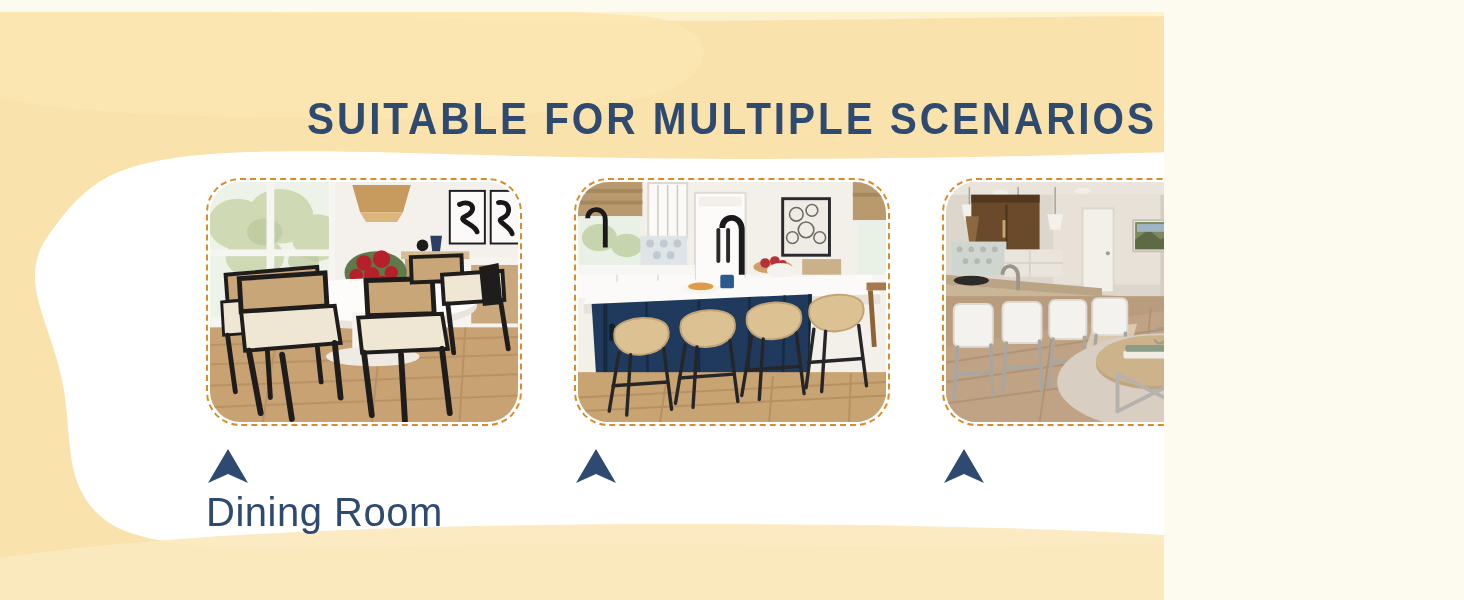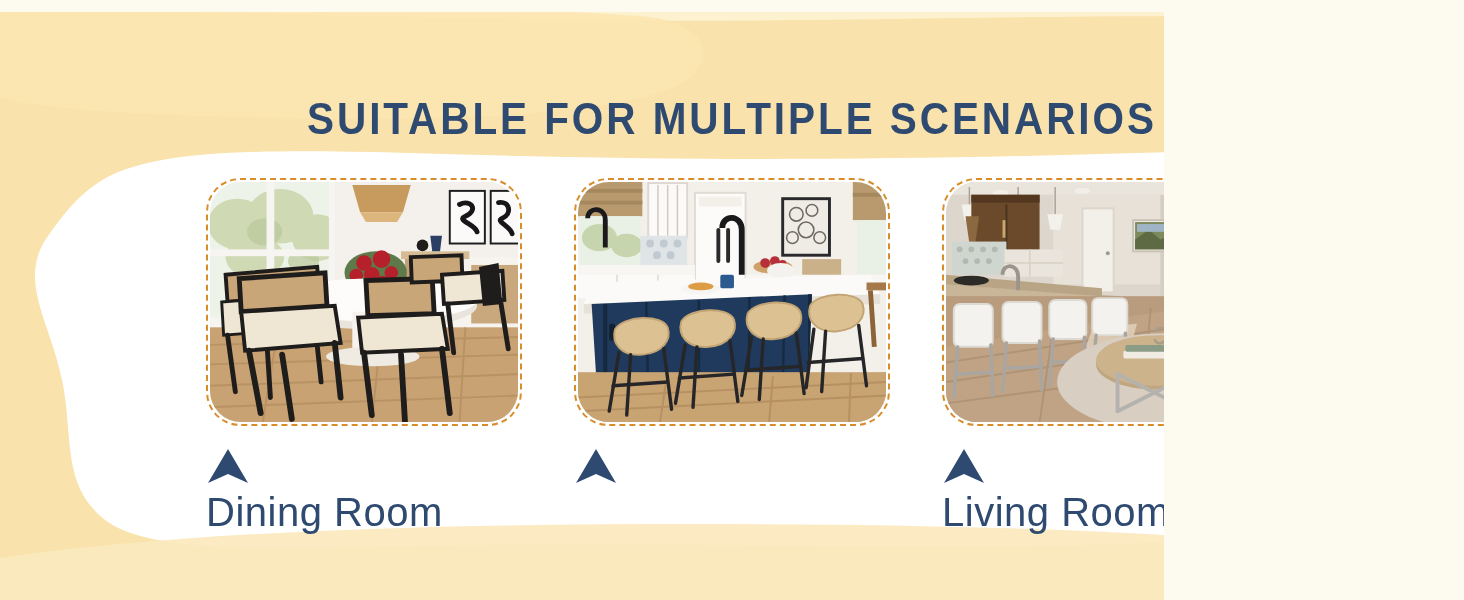--- a/index.html
+++ b/index.html
@@ -612,18 +612,17 @@
 
               <rect x="240" y="100" width="34" height="6" fill="#8a6a45"></rect>
               <path d="M246,106 L246,126" stroke="#7a5c3a" stroke-width="4"></path>
               <path d="M268,106 L268,124" stroke="#7a5c3a" stroke-width="4"></path>
             </svg>
           </div>
         </div>
         <svg class="caret" viewBox="0 0 44 36">
           <path d="M22,1 L42,35 L22,26 L2,35 Z" fill="#2f4a70"></path>
         </svg>
-        <div class="room-label">Living Room</div>
       </div>
 
     </div>
   </div>
 </div>
 
 </body></html>

